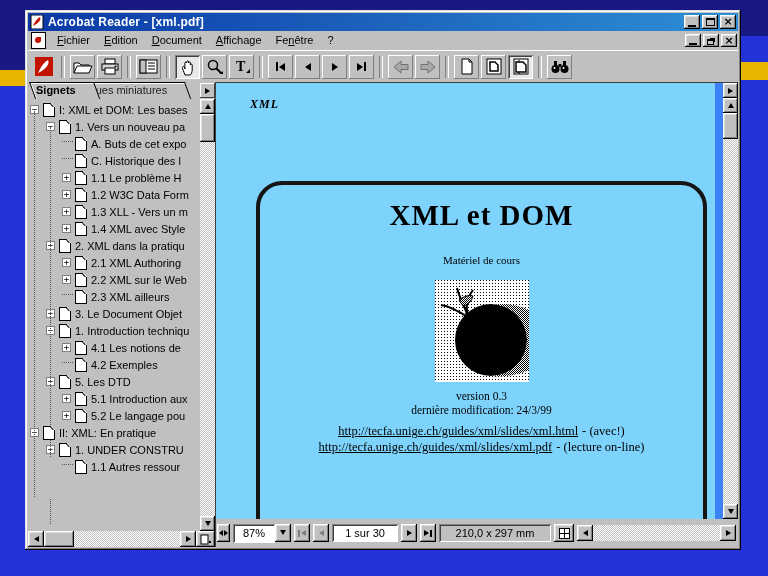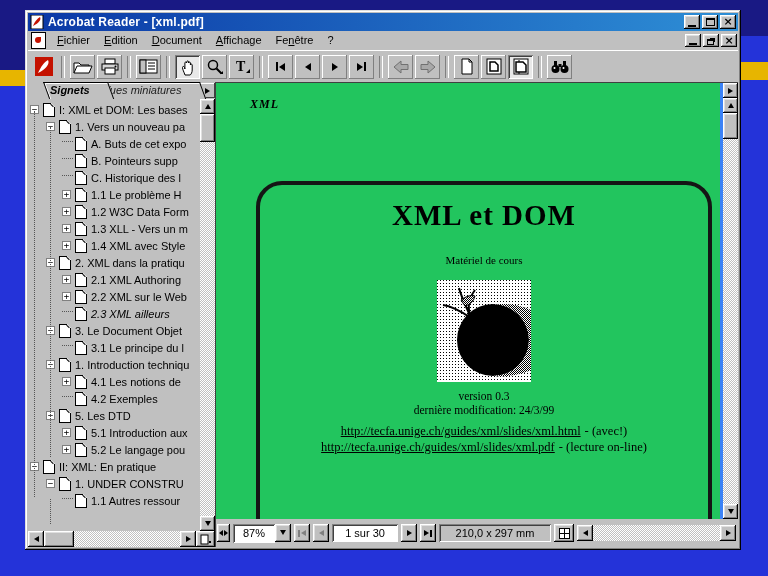--- a/index.html
+++ b/index.html
@@ -47,21 +47,21 @@
   .tri.l{border-right:6px solid #000;border-left:none;}
   .tri.dis.l{border-right-color:#808080;}
   .vbar{width:2px;height:9px;background:#000;}
   .vbar.dis{background:#808080;}
   .navg{display:flex;align-items:center;gap:1px;}
   
   .main{flex:1;display:flex;min-height:0;}
   
   .sidebar{width:187px;flex:0 0 187px;display:flex;flex-direction:column;min-height:0;
            border-right:1px solid #404040;}
-  .tabbar{height:17px;flex:0 0 17px;display:flex;align-items:center;padding-left:15px;position:relative;font-style:italic;}
+  .tabbar{height:17px;flex:0 0 17px;display:flex;align-items:center;padding-left:1px;position:relative;}
   .tab{position:relative;height:17px;line-height:16px;font-size:11px;padding:0 18px 0 7px;}
   .tab::before{content:'';position:absolute;inset:0;background:#C0C0C0;border:1px solid #000;border-bottom:none;
                transform:skewX(20deg);transform-origin:top left;box-shadow:inset 1px 1px 0 #fff;}
   .tab>span{position:relative;}
   .tab.active{z-index:2;font-weight:bold;}
   .tab.inactive{z-index:1;margin-left:-12px;color:#222;}
   .tabscroll{position:absolute;right:0;top:1px;width:15px;height:15px;display:grid;place-items:center;}
   .tabscroll .tri{border-width:3px;border-left-width:5px;}
   
   .treewrap{flex:1;display:flex;min-height:0;}
@@ -89,21 +89,21 @@
   .vscroll .thumb{height:28px;flex:0 0 28px;}
   .vscroll .track{flex:1;}
   .panel-hscroll{height:16px;flex:0 0 16px;display:flex;}
   .panel-hscroll .sb-btn{width:16px;flex:0 0 16px;}
   .panel-hscroll .thumb{width:30px;flex:0 0 30px;}
   .panel-hscroll .track{flex:1;}
   .panel-menu-btn{width:19px;flex:0 0 19px;display:grid;place-items:center;}
   
   .docarea{flex:1;display:flex;flex-direction:column;min-width:0;}
   .viewport{flex:1;display:flex;min-height:0;border-top:1px solid #404040;}
-  .pagewrap{flex:1;position:relative;background:#22c55e;overflow:hidden;border-right:3px solid #3b82f6;
+  .pagewrap{flex:1;position:relative;background:#7dd3fc;overflow:hidden;border-right:8px solid #3b82f6;
             font-family:"Liberation Serif","DejaVu Serif",serif;color:#000;}
   .running-header{position:absolute;left:34px;top:14px;font-size:12px;font-weight:bold;font-style:italic;letter-spacing:1px;}
   .roundbox{position:absolute;left:40px;right:8px;top:98px;bottom:-60px;border:4px solid #151515;border-radius:26px;
             display:flex;flex-direction:column;align-items:center;}
   .doc-title{margin-top:14px;font-size:29px;font-weight:bold;letter-spacing:1px;}
   .doc-sub{margin-top:22px;font-size:11px;}
   .apple{margin-top:14px;}
   .dates{margin-top:8px;text-align:center;font-size:11.5px;line-height:13.5px;}
   .links{margin-top:7px;text-align:center;font-size:12.5px;line-height:15.5px;}
   .linkline a{color:#000;text-decoration:underline;font-weight:500;}
@@ -320,76 +320,66 @@
               <span class="tlabel">1. Vers un nouveau pa</span>
             </div>
             <div class="trow" style="padding-left: 34px;">
               <span class="stub"></span>
               <span class="pageicon"></span>
               <span class="tlabel">A. Buts de cet expo</span>
             </div>
             <div class="trow" style="padding-left: 34px;">
               <span class="stub"></span>
               <span class="pageicon"></span>
-              <span class="tlabel">B. Pointeurs supp</span>
+              <span class="tlabel">C. Historique des l</span>
+            </div>
+            <div class="trow" style="padding-left: 34px;">
+              <span class="exp">+</span>
+              <span class="pageicon"></span>
+              <span class="tlabel">1.1 Le problème H</span>
+            </div>
+            <div class="trow" style="padding-left: 34px;">
+              <span class="exp">+</span>
+              <span class="pageicon"></span>
+              <span class="tlabel">1.2 W3C Data Form</span>
+            </div>
+            <div class="trow" style="padding-left: 34px;">
+              <span class="exp">+</span>
+              <span class="pageicon"></span>
+              <span class="tlabel">1.3 XLL - Vers un m</span>
+            </div>
+            <div class="trow" style="padding-left: 34px;">
+              <span class="exp">+</span>
+              <span class="pageicon"></span>
+              <span class="tlabel">1.4 XML avec Style</span>
+            </div>
+            <div class="trow" style="padding-left: 18px;">
+              <span class="exp">−</span>
+              <span class="pageicon"></span>
+              <span class="tlabel">2. XML dans la pratiqu</span>
+            </div>
+            <div class="trow" style="padding-left: 34px;">
+              <span class="exp">+</span>
+              <span class="pageicon"></span>
+              <span class="tlabel">2.1 XML Authoring</span>
+            </div>
+            <div class="trow" style="padding-left: 34px;">
+              <span class="exp">+</span>
+              <span class="pageicon"></span>
+              <span class="tlabel">2.2 XML sur le Web</span>
             </div>
             <div class="trow" style="padding-left: 34px;">
               <span class="stub"></span>
               <span class="pageicon"></span>
-              <span class="tlabel">C. Historique des l</span>
-            </div>
-            <div class="trow" style="padding-left: 34px;">
-              <span class="exp">+</span>
-              <span class="pageicon"></span>
-              <span class="tlabel">1.1 Le problème H</span>
-            </div>
-            <div class="trow" style="padding-left: 34px;">
-              <span class="exp">+</span>
-              <span class="pageicon"></span>
-              <span class="tlabel">1.2 W3C Data Form</span>
-            </div>
-            <div class="trow" style="padding-left: 34px;">
-              <span class="exp">+</span>
-              <span class="pageicon"></span>
-              <span class="tlabel">1.3 XLL - Vers un m</span>
-            </div>
-            <div class="trow" style="padding-left: 34px;">
-              <span class="exp">+</span>
-              <span class="pageicon"></span>
-              <span class="tlabel">1.4 XML avec Style</span>
+              <span class="tlabel">2.3 XML ailleurs</span>
             </div>
             <div class="trow" style="padding-left: 18px;">
               <span class="exp">−</span>
               <span class="pageicon"></span>
-              <span class="tlabel">2. XML dans la pratiqu</span>
-            </div>
-            <div class="trow" style="padding-left: 34px;">
-              <span class="exp">+</span>
-              <span class="pageicon"></span>
-              <span class="tlabel">2.1 XML Authoring</span>
-            </div>
-            <div class="trow" style="padding-left: 34px;">
-              <span class="exp">+</span>
-              <span class="pageicon"></span>
-              <span class="tlabel">2.2 XML sur le Web</span>
-            </div>
-            <div class="trow" style="padding-left: 34px; font-style: italic;">
-              <span class="stub"></span>
-              <span class="pageicon"></span>
-              <span class="tlabel">2.3 XML ailleurs</span>
-            </div>
-            <div class="trow" style="padding-left: 18px;">
-              <span class="exp">−</span>
-              <span class="pageicon"></span>
               <span class="tlabel">3. Le Document Objet</span>
-            </div>
-            <div class="trow" style="padding-left: 34px;">
-              <span class="stub"></span>
-              <span class="pageicon"></span>
-              <span class="tlabel">3.1 Le principe du l</span>
             </div>
             <div class="trow" style="padding-left: 18px;">
               <span class="exp">−</span>
               <span class="pageicon"></span>
               <span class="tlabel">1. Introduction techniqu</span>
             </div>
             <div class="trow" style="padding-left: 34px;">
               <span class="exp">+</span>
               <span class="pageicon"></span>
               <span class="tlabel">4.1 Les notions de</span>

